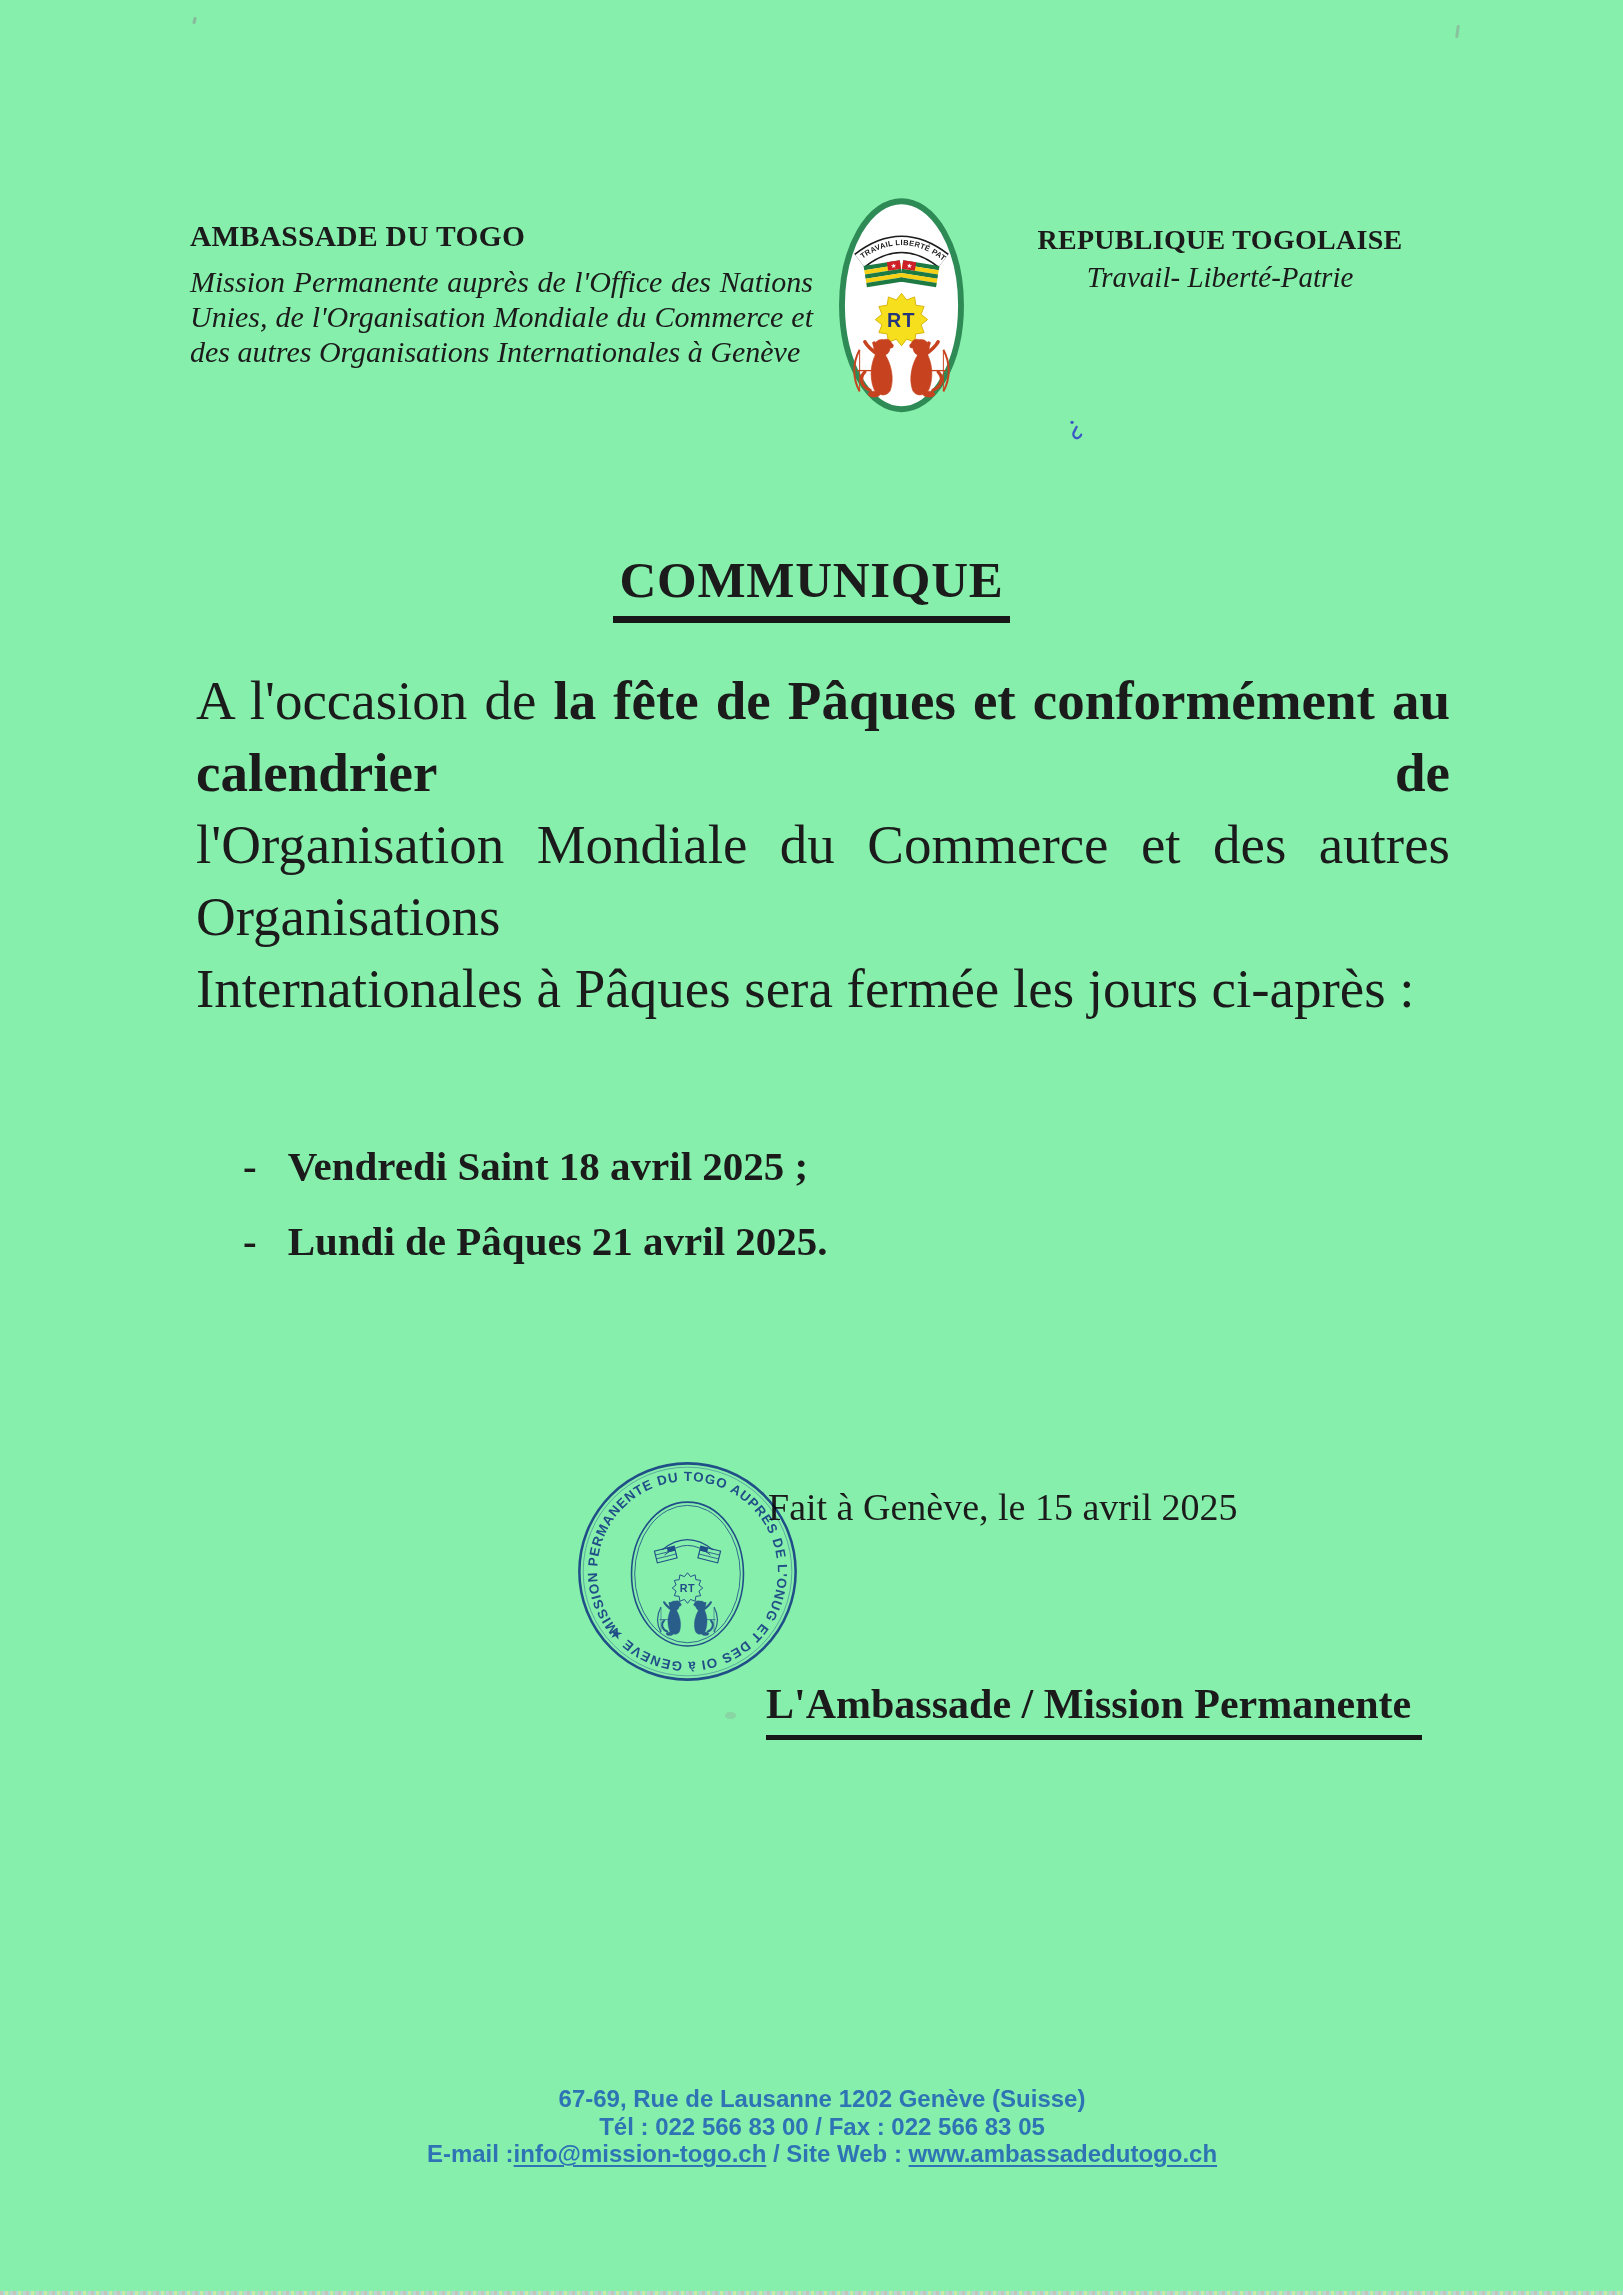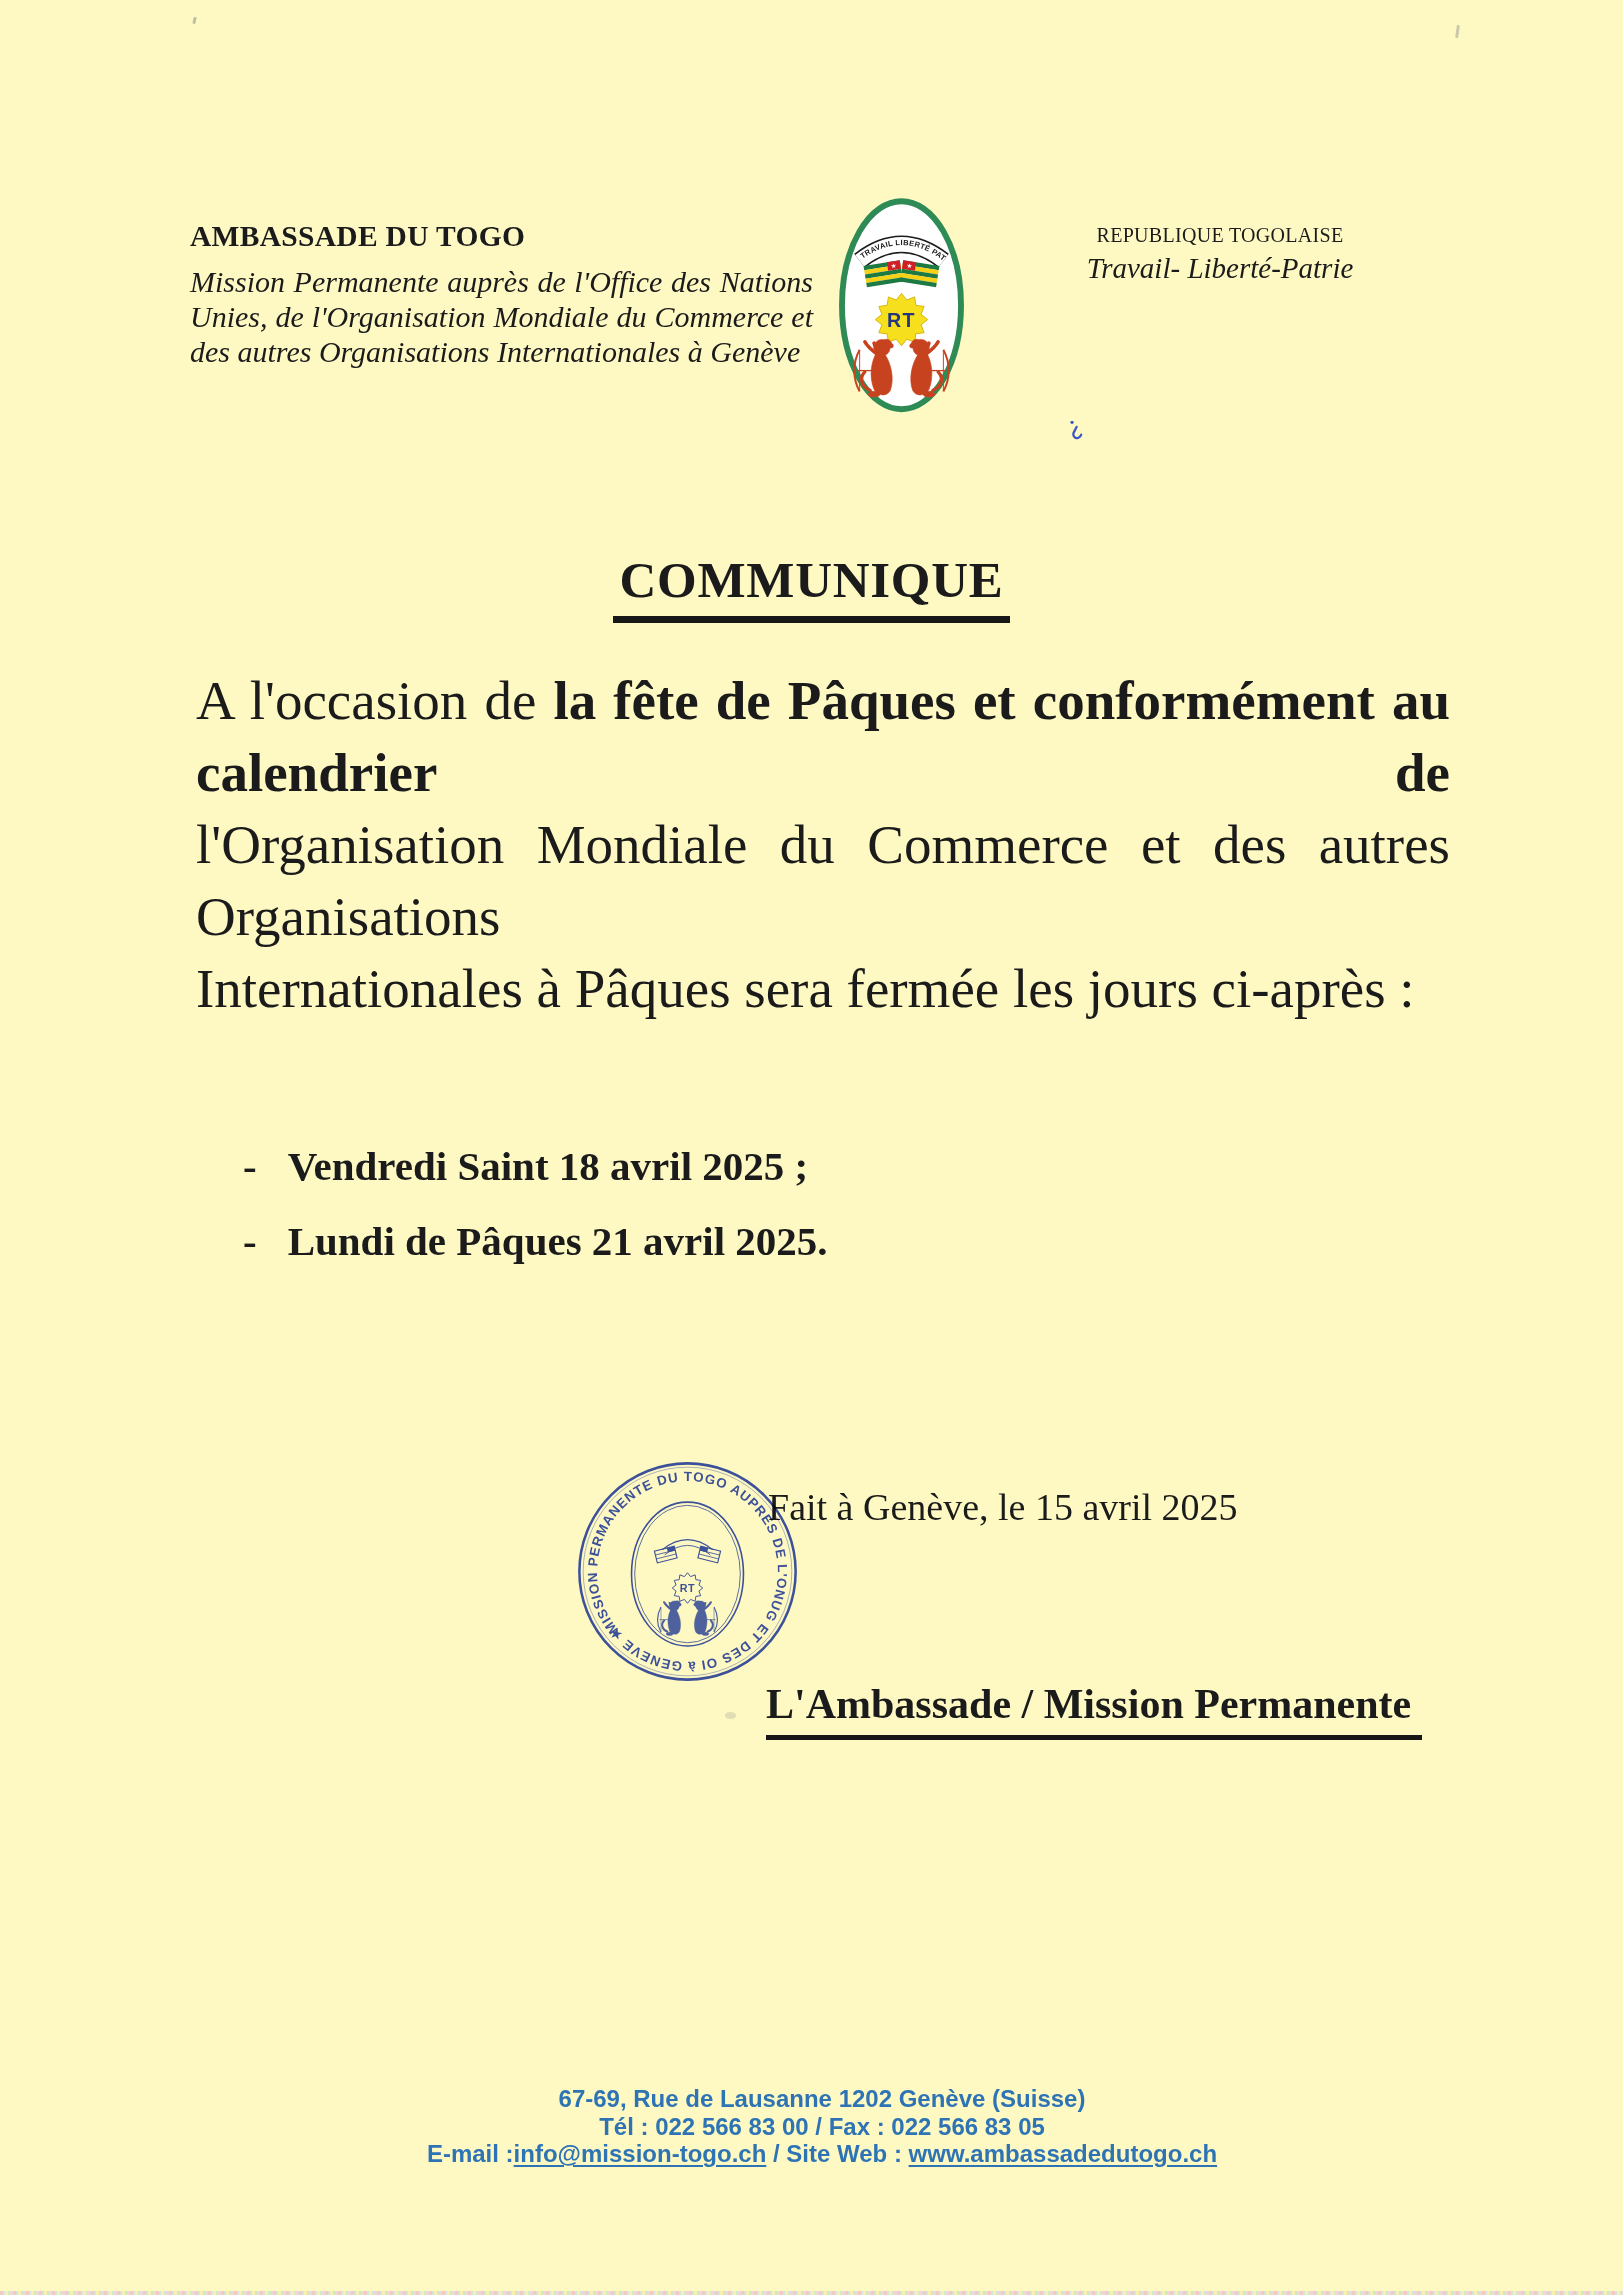--- a/index.html
+++ b/index.html
@@ -1,19 +1,19 @@
 <!DOCTYPE html>
 <html style="font-size:10.5px"><head>
 <meta charset="utf-8">
 <style>
   html,body{margin:0;padding:0;background:#d8d8d8;}
   .page{
     position:relative;
     width:1623px;height:2295px;
-    background:#fef9c3;
+    background:#86efac;
     overflow:hidden;
     font-family:"Liberation Serif", serif;
     color:#1b1b1b;
   }
   
   .speck{position:absolute;background:#8d8d8d;opacity:.55;border-radius:1.3px;}
   .speck-1{left:193px;top:17px;width:3.3px;height:7.2px;transform:rotate(14deg);}
   .speck-2{left:1456px;top:25px;width:2.6px;height:13px;transform:rotate(8deg);opacity:.45;}
   .smudge{position:absolute;left:725px;top:1712px;width:10.5px;height:6.5px;border-radius:50%;
           background:#8a8a8a;opacity:.25;}
@@ -23,21 +23,21 @@
       rgba(248,232,160,.75) 5.2px 7.9px, rgba(178,226,186,.75) 7.9px 10.5px,
       rgba(226,192,238,.75) 10.5px 13px);}
   .pen-mark{position:absolute;left:1059px;top:419px;}
   
   .header-left{position:absolute;left:190px;top:220px;width:623px;}
   .org-name{font-size:29.5px;font-weight:bold;letter-spacing:0.3px;}
   .mission-text{margin-top:10.5px;font-size:30px;font-style:italic;line-height:35px;
     text-align:justify;}
   .emblem{position:absolute;left:836px;top:194px;}
   .header-right{position:absolute;left:1017px;top:224px;width:406px;text-align:center;}
-  .republic-name{font-size:20px;font-weight:normal;letter-spacing:0.3px;}
+  .republic-name{font-size:28px;font-weight:bold;letter-spacing:0.3px;}
   .motto{margin-top:5px;font-size:29px;font-style:italic;}
   
   .title-row{position:absolute;left:0;right:0;top:551px;text-align:center;}
   .title-text{display:inline-block;font-size:51px;font-weight:bold;letter-spacing:0.7px;
     border-bottom:7.2px solid #171717;padding:0 6.5px 6.5px 6.5px;}
   
   .body-block{position:absolute;left:196px;top:665px;width:1254px;
     font-size:55px;line-height:72px;}
   .body-line{text-align:justify;text-align-last:justify;-moz-text-align-last:justify;}
   .body-line.last{text-align-last:left;-moz-text-align-last:left;}

